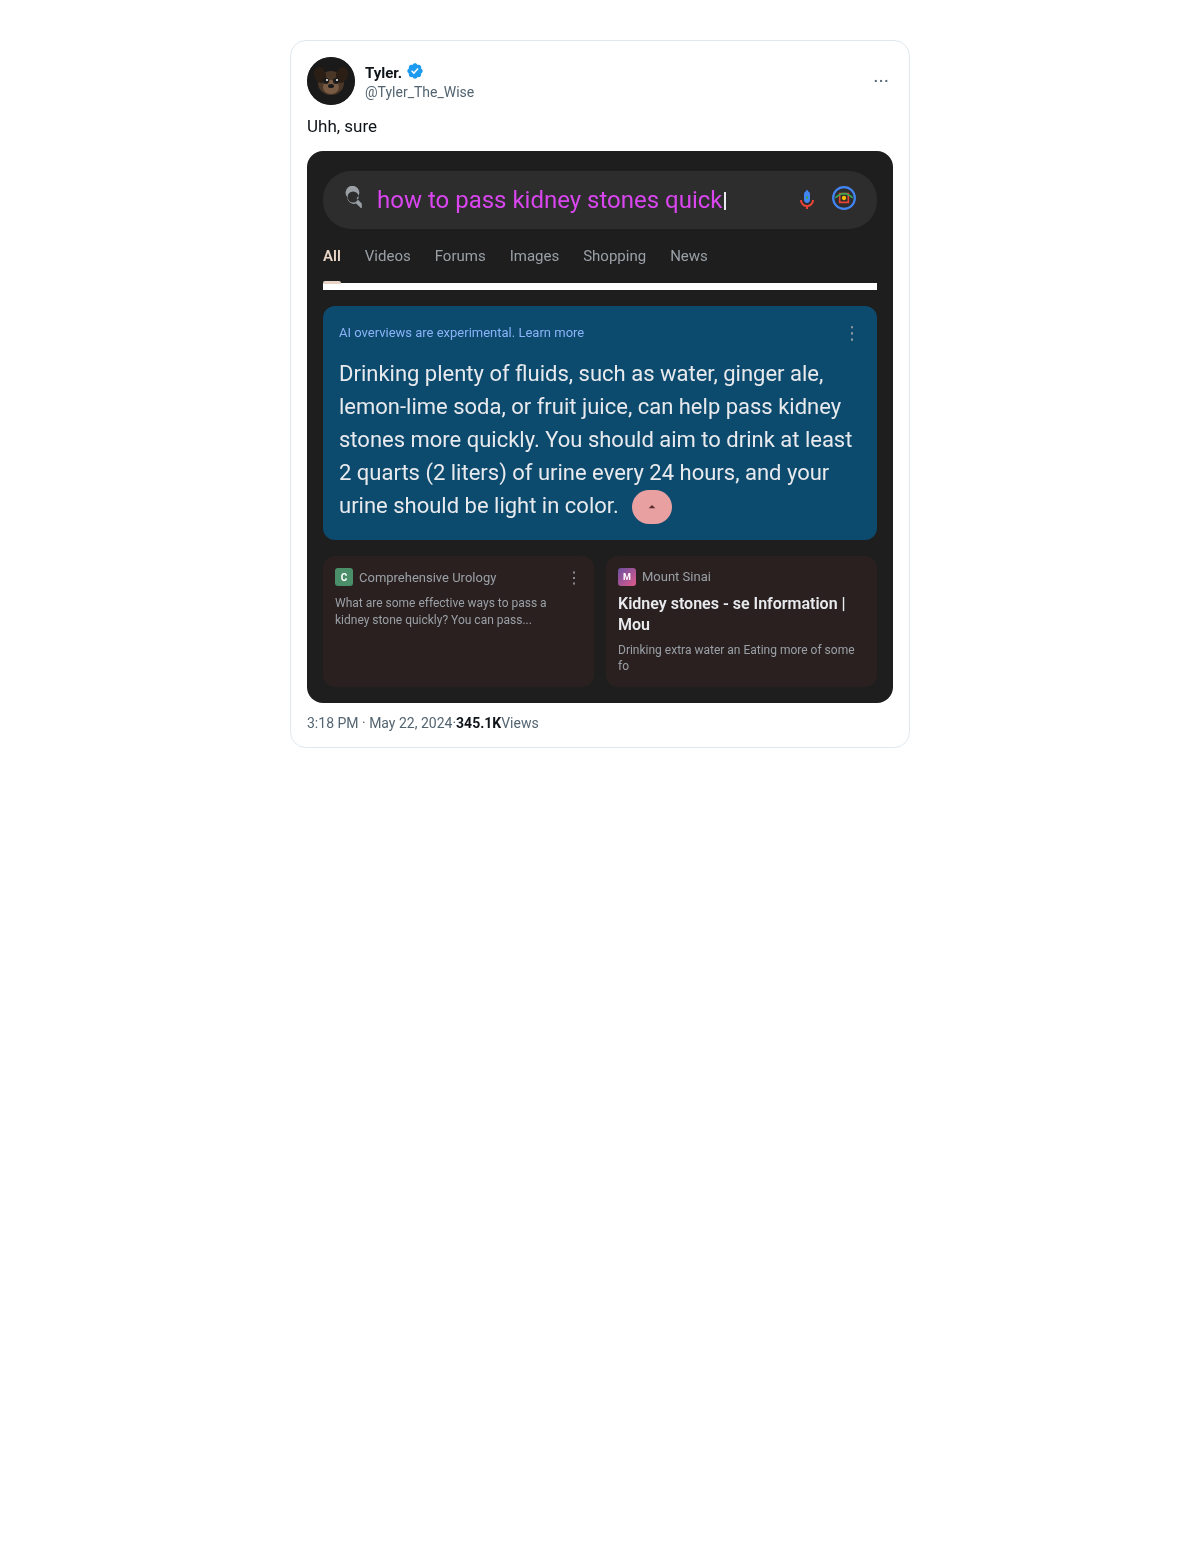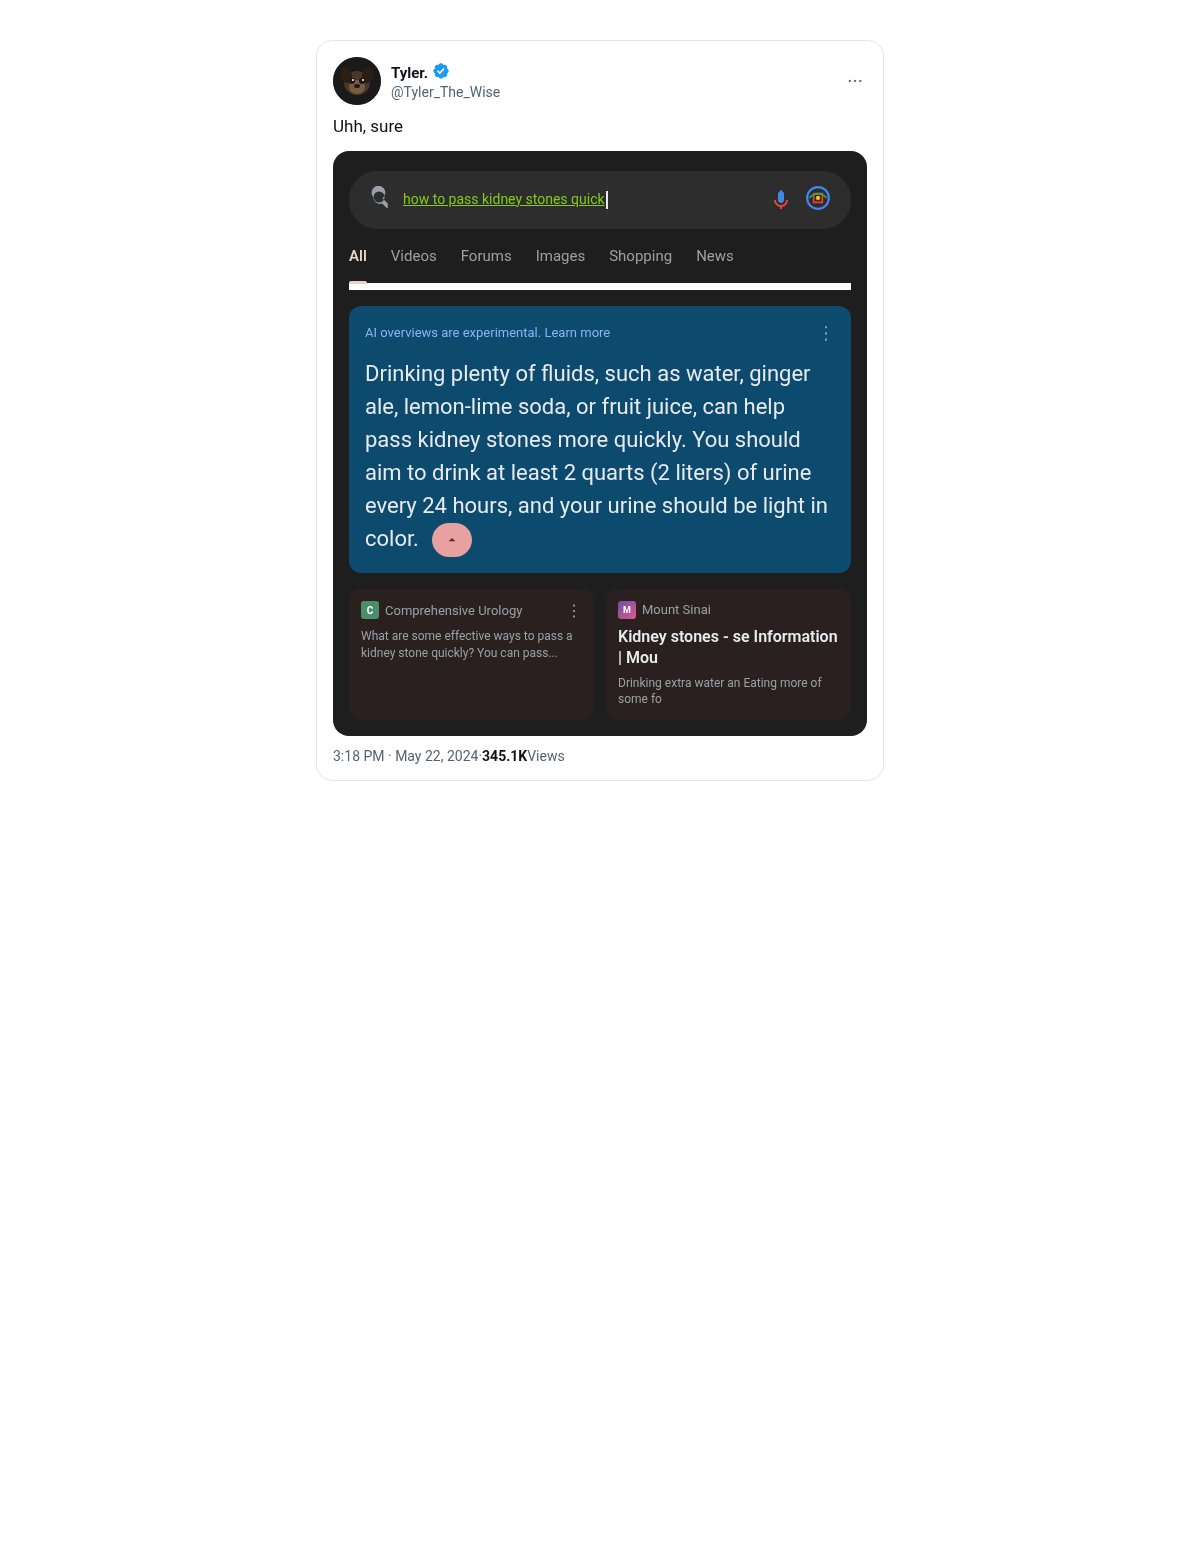--- a/index.html
+++ b/index.html
@@ -9,21 +9,21 @@
       font-family: -apple-system, BlinkMacSystemFont, "Segoe UI", Roboto, Helvetica, Arial, sans-serif;
       width: 1200px;
       min-height: 1555px;
       display: flex;
       justify-content: center;
       align-items: flex-start;
       padding: 40px 20px;
     }
 
     .tweet-card {
-      width: 568px;
+      width: 620px;
       background: #ffffff;
       border: 1px solid #e1e8ed;
       border-radius: 16px;
       padding: 16px;
       position: relative;
     }
 
     .tweet-header {
       display: flex;
       align-items: center;
@@ -111,24 +111,23 @@
     }
 
     .search-icon-wrap {
       color: #9aa0a6;
       font-size: 20px;
       flex-shrink: 0;
     }
 
     .search-text {
       flex: 1;
-      font-size: 14px;
-      color: #84cc16;
+      font-size: 24px;
+      color: #d946ef;
       font-family: -apple-system, BlinkMacSystemFont, "Segoe UI", Roboto, Arial, sans-serif;
-      text-decoration: underline;
     }
 
     .search-cursor {
       display: inline-block;
       width: 2px;
       height: 18px;
       background: #e8eaed;
       vertical-align: middle;
       margin-left: 1px;
     }

